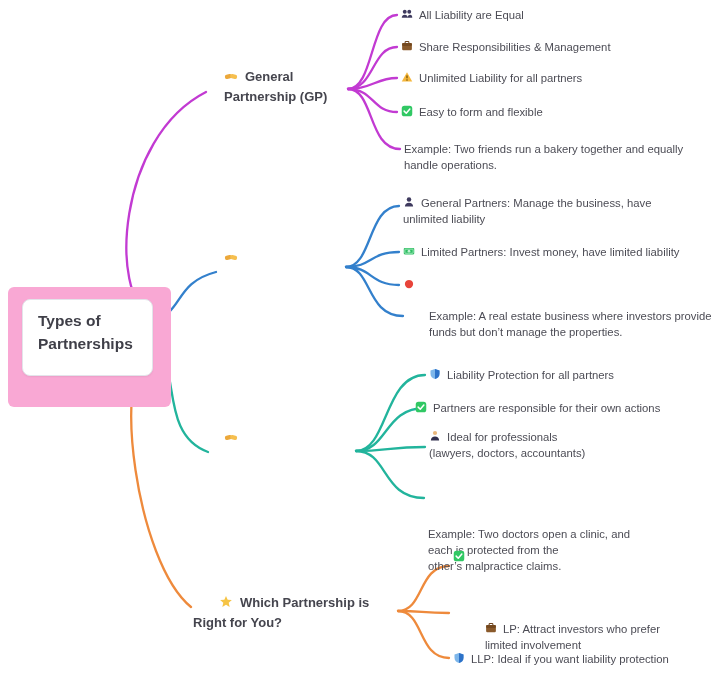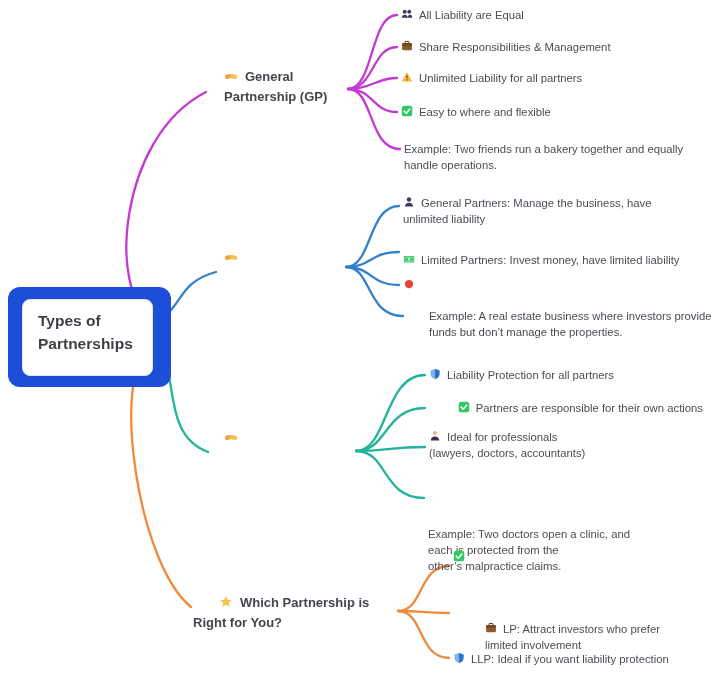--- a/index.html
+++ b/index.html
@@ -6,22 +6,22 @@
   body {
     width:720px; height:676px; position:relative; overflow:hidden;
     background:#ffffff;
     font-family:"Liberation Sans", sans-serif;
     -webkit-font-smoothing:antialiased;
   }
   .edges { position:absolute; left:0; top:0; pointer-events:none; }
   .edges path { fill:none; stroke-width:2.3; stroke-linecap:round; }
 
   .root-outer {
-    position:absolute; left:8px; top:287px; width:163px; height:100px;
-    background:#1d4ed8; border-radius:12px;
+    position:absolute; left:8px; top:287px; width:163px; height:120px;
+    background:#f9a8d4; border-radius:6px;
   }
   .root-inner {
     position:absolute; left:14px; top:12px; width:131px; height:77px;
     background:#ffffff; border-radius:8px; border:1px solid #e3e4ea;
     box-shadow:0 1px 2px rgba(0,0,0,.06); box-sizing:border-box;
     padding:9px 0 0 15px;
     font-size:15.5px; line-height:23px; font-weight:600; color:#3f3f48;
     white-space:pre-line;
   }
 
@@ -125,35 +125,35 @@
   <span class="licon"><svg viewBox="0 0 16 16">
         <path d="M8 1.5 15 14H1z" fill="#f5b73c"></path>
         <rect x="7.2" y="5.5" width="1.6" height="4.4" rx="0.8" fill="#6b4a00"></rect>
         <circle cx="8" cy="12" r="1" fill="#6b4a00"></circle>
       </svg></span><span class="ltext">Unlimited Liability for all partners</span>
 </div>
 <div class="leaf" style="left:401px; top:104px; width:312px;">
   <span class="licon"><svg viewBox="0 0 16 16">
         <rect x="1" y="1" width="14" height="14" rx="3.5" fill="#31c864"></rect>
         <path d="M4.2 8.2 7 11l4.8-5.6" fill="none" stroke="#fff" stroke-width="2" stroke-linecap="round" stroke-linejoin="round"></path>
-      </svg></span><span class="ltext">Easy to where and flexible</span>
+      </svg></span><span class="ltext">Easy to form and flexible</span>
 </div>
 <div class="leaf" style="left:404px; top:141px; width:312px;">
   <span class="ltext">Example: Two friends run a bakery together and equally
 handle operations.</span>
 </div>
 
 <div class="leaf" style="left:403px; top:195px; width:312px;">
   <span class="licon"><svg viewBox="0 0 16 16">
         <circle cx="8" cy="4.5" r="3" fill="#3e3a5e"></circle>
         <path d="M2.5 14c0-3.2 2.4-5 5.5-5s5.5 1.8 5.5 5z" fill="#3e3a5e"></path>
       </svg></span><span class="ltext">General Partners: Manage the business, have
 unlimited liability</span>
 </div>
-<div class="leaf" style="left:403px; top:244px; width:315px;margin-top:8px;">
+<div class="leaf" style="left:403px; top:244px; width:315px;">
   <span class="licon"><svg viewBox="0 0 16 16">
         <rect x="1" y="4" width="14" height="8.5" rx="1.4" fill="#2fbf63"></rect>
         <rect x="2.5" y="5.5" width="11" height="5.5" rx="0.8" fill="none" stroke="#bff0d2" stroke-width="1"></rect>
         <circle cx="8" cy="8.2" r="1.8" fill="#bff0d2"></circle>
       </svg></span><span class="ltext">Limited Partners: Invest money, have limited liability</span>
 </div>
 <div class="leaf" style="left:403px; top:277px; width:312px;">
   <span class="licon"><svg viewBox="0 0 16 16">
         <circle cx="8" cy="8" r="5.5" fill="#e8443a"></circle>
       </svg></span>
@@ -162,21 +162,21 @@
   <span class="ltext">Example: A real estate business where investors provide
 funds but don’t manage the properties.</span>
 </div>
 
 <div class="leaf" style="left:429px; top:367px; width:288px;">
   <span class="licon"><svg viewBox="0 0 16 16">
         <path d="M8 1.2 14 3.4v4.2c0 3.6-2.5 6.2-6 7.2-3.5-1-6-3.6-6-7.2V3.4z" fill="#7db6ea"></path>
         <path d="M8 1.2 14 3.4v4.2c0 3.6-2.5 6.2-6 7.2z" fill="#2d72c8"></path>
       </svg></span><span class="ltext">Liability Protection for all partners</span>
 </div>
-<div class="leaf" style="left:415px; top:400px; width:288px;text-align:right;">
+<div class="leaf" style="left:415px; top:400px; width:288px;">
   <span class="licon"><svg viewBox="0 0 16 16">
         <rect x="1" y="1" width="14" height="14" rx="3.5" fill="#31c864"></rect>
         <path d="M4.2 8.2 7 11l4.8-5.6" fill="none" stroke="#fff" stroke-width="2" stroke-linecap="round" stroke-linejoin="round"></path>
       </svg></span><span class="ltext">Partners are responsible for their own actions</span>
 </div>
 <div class="leaf" style="left:429px; top:429px; width:288px;">
   <span class="licon"><svg viewBox="0 0 16 16">
         <circle cx="8" cy="4" r="2.8" fill="#e9b77c"></circle>
         <path d="M2.5 14c0-3.4 2.4-5.2 5.5-5.2s5.5 1.8 5.5 5.2z" fill="#33314f"></path>
       </svg></span><span class="ltext">Ideal for professionals

